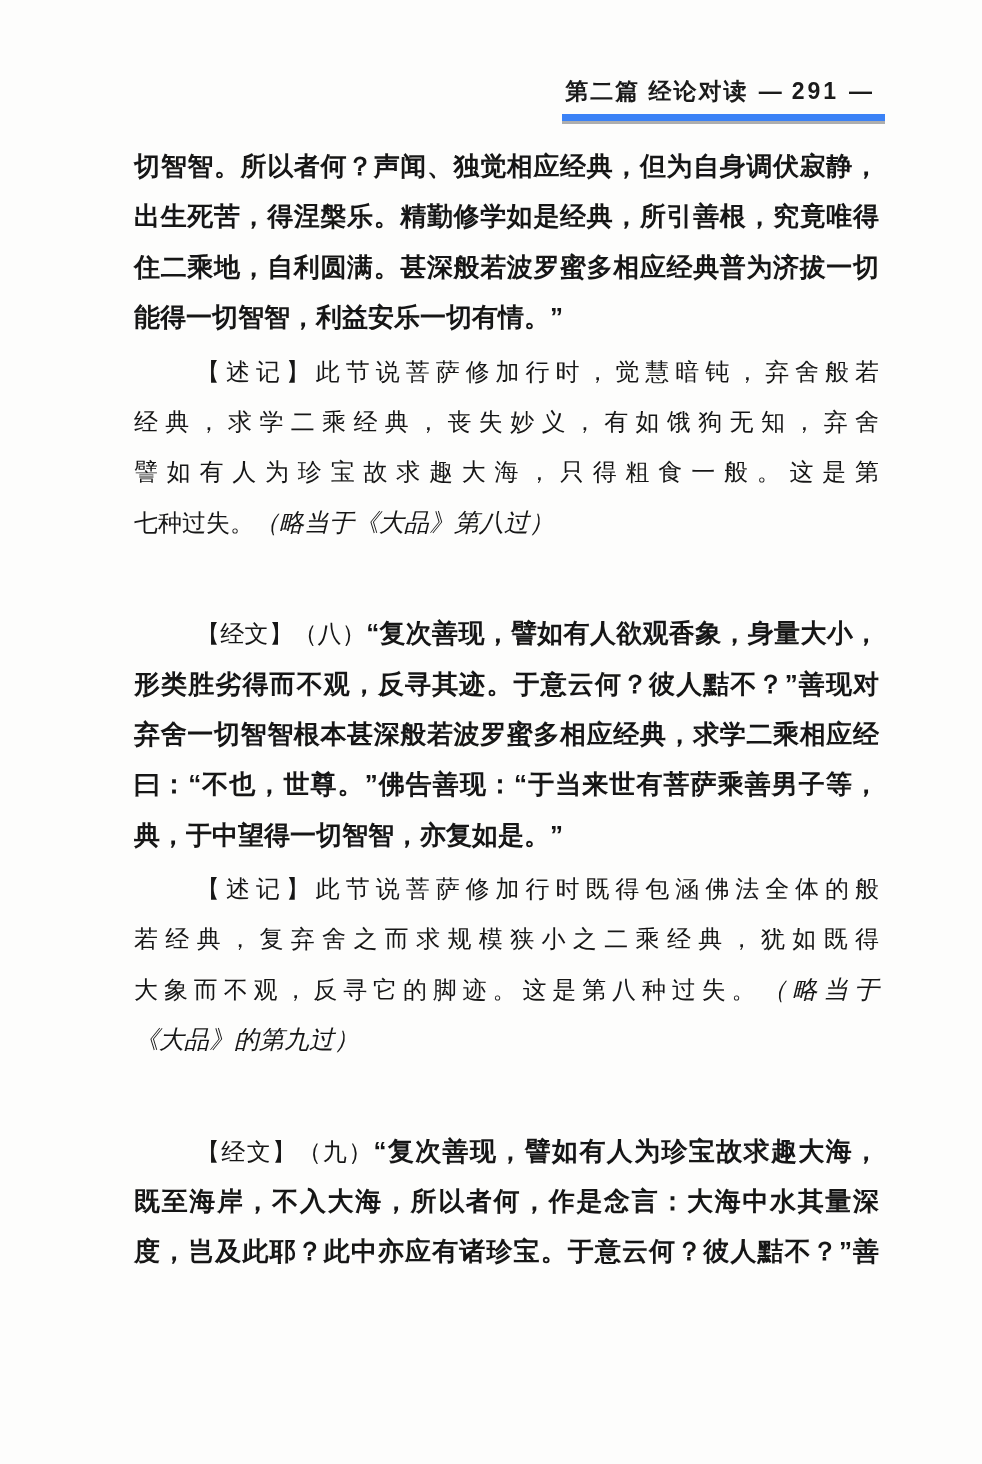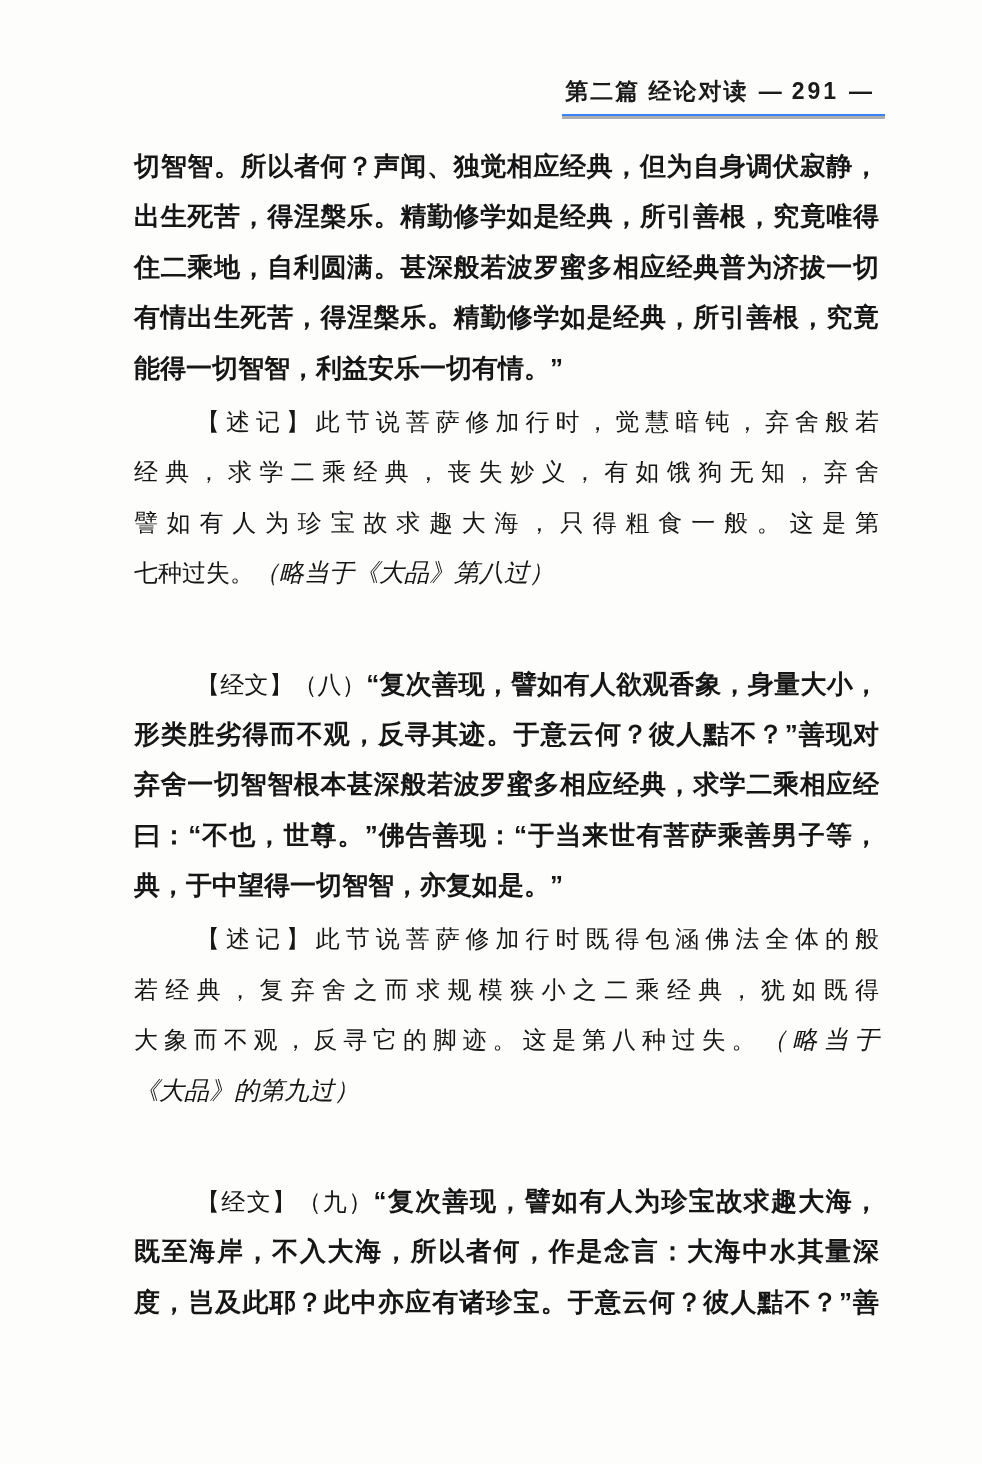--- a/index.html
+++ b/index.html
@@ -15,21 +15,21 @@
     color: #161616;
     overflow: hidden;
   }
 
   
   .running-header {
     position: absolute;
     top: 76px;
     right: 97px;
     padding: 0 3px 8px 3px;
-    border-bottom: 2px solid #3b82f6;
+    border-bottom: 7px solid #3b82f6;
     box-shadow: 0 3px 0 rgba(110,110,110,0.55);
     font-family: "Liberation Sans", "DejaVu Sans", sans-serif;
     font-weight: 700;
     font-size: 23px;
     line-height: 30px;
     letter-spacing: 2px;
     color: #1b1b1b;
     white-space: nowrap;
   }
   .running-header .h-dash { margin: 0 10px; letter-spacing: 0; }
@@ -82,21 +82,20 @@
   <div class="running-header">
     <span class="h-sec">第二篇 经论对读</span><span class="h-dash">—</span><span class="h-num">291</span><span class="h-dash">—</span>
   </div>
 
   <div class="body-block">
 
     <div class="para">
       <div class="ln hei">切智智。所以者何？声闻、独觉相应经典，但为自身调伏寂静，</div>
       <div class="ln hei">出生死苦，得涅槃乐。精勤修学如是经典，所引善根，究竟唯得</div>
       <div class="ln hei">住二乘地，自利圆满。甚深般若波罗蜜多相应经典普为济拔一切</div>
-      <div class="ln hei">有情出生死苦，得涅槃乐。精勤修学如是经典，所引善根，究竟</div>
       <div class="ln hei short">能得一切智智，利益安乐一切有情。”</div>
     </div>
 
     <div class="para">
       <div class="ln song indent">【述记】此节说菩萨修加行时，觉慧暗钝，弃舍般若</div>
       <div class="ln song">经典，求学二乘经典，丧失妙义，有如饿狗无知，弃舍</div>
       <div class="ln song">譬如有人为珍宝故求趣大海，只得粗食一般。这是第</div>
       <div class="ln short"><span class="song">七种过失。</span><span class="kai">（略当于《大品》第八过）</span></div>
     </div>
 

